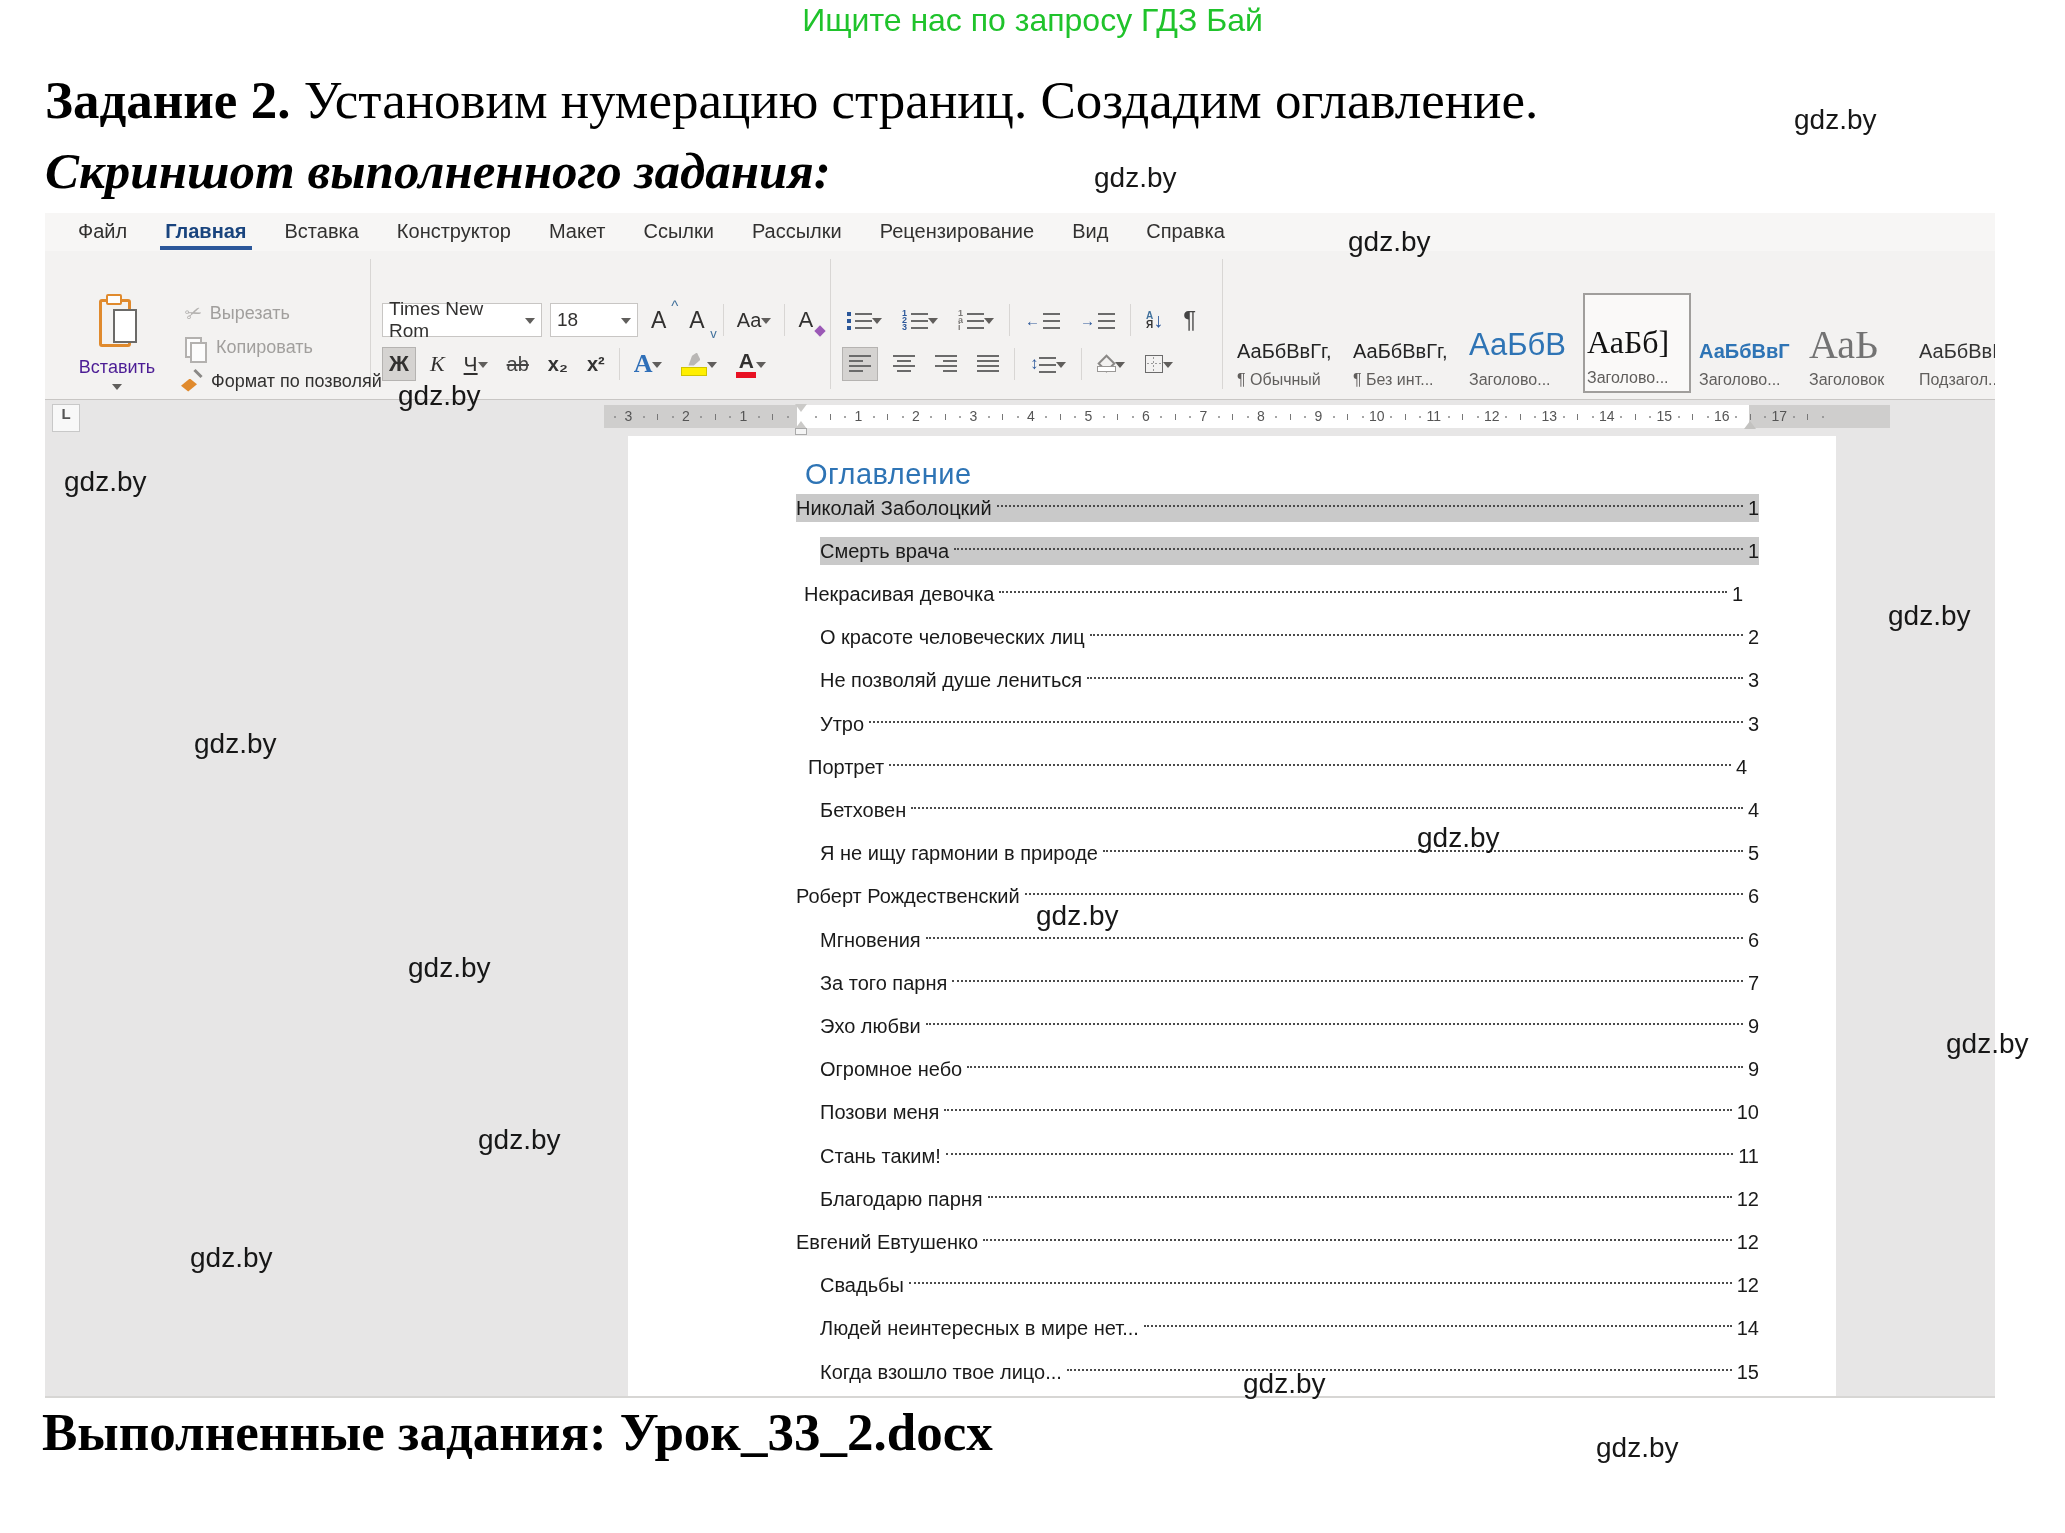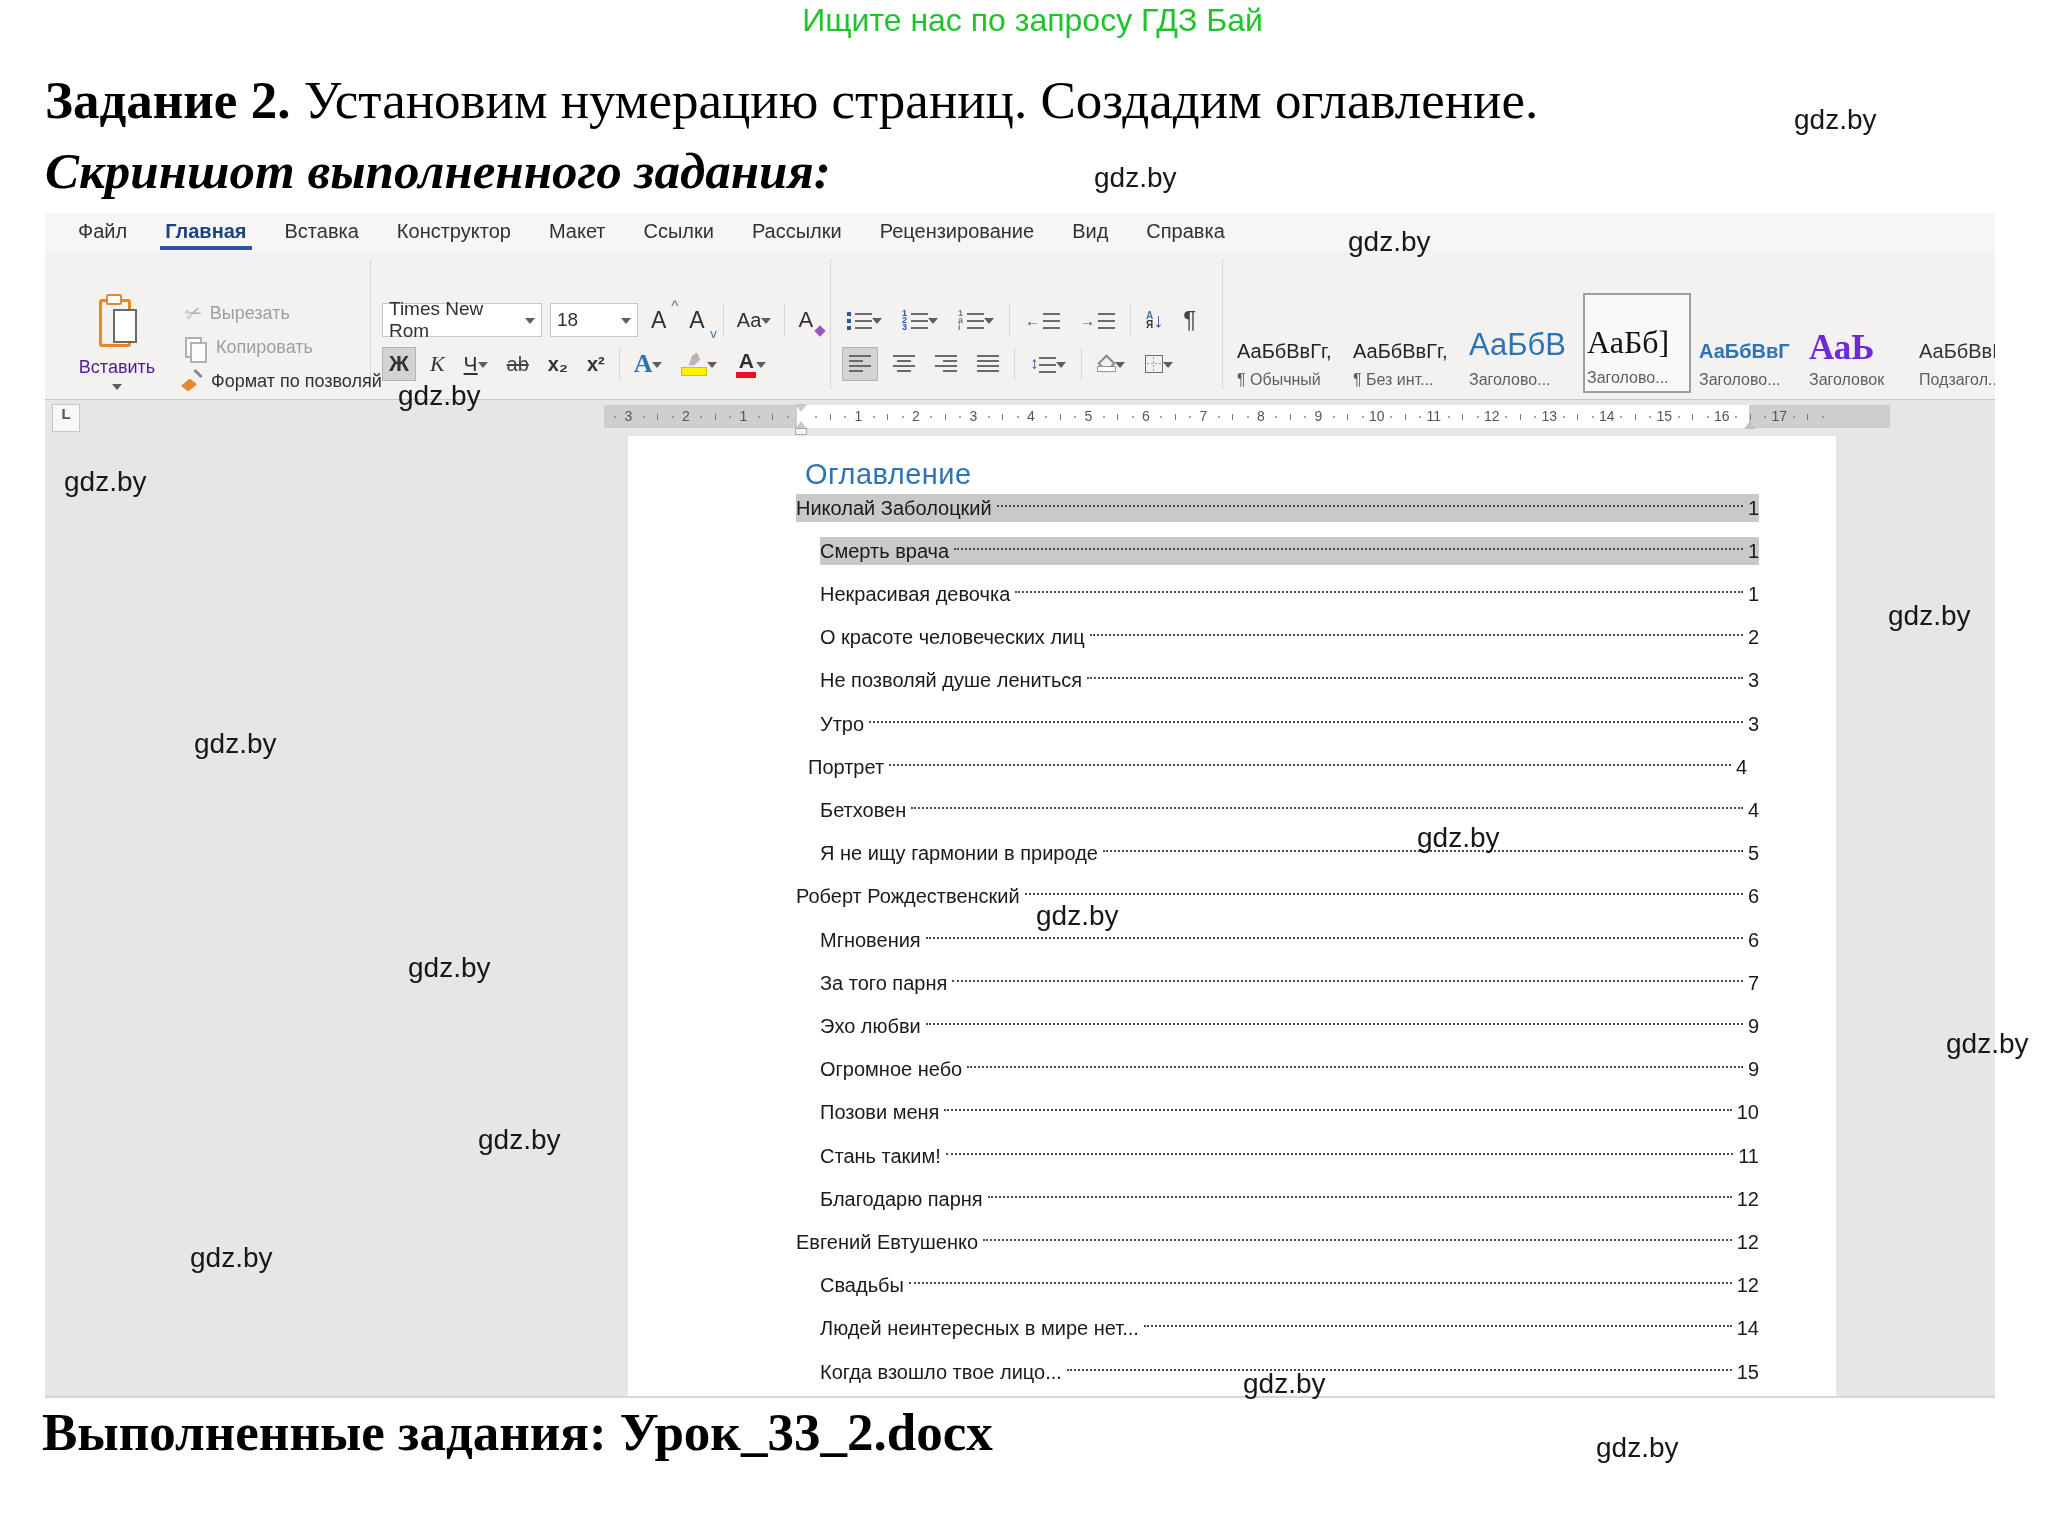--- a/index.html
+++ b/index.html
@@ -128,21 +128,21 @@
   
   .stylecard{position:absolute;top:42px;width:108px;height:100px;display:flex;flex-direction:column;
     align-items:flex-start;justify-content:flex-end;padding:4px 2px;box-sizing:border-box;cursor:default;}
   .stylecard.selected{border:2px solid #a09e9c;background:#faf9f8;}
   .stylecard .sample{white-space:nowrap;}
   .stylecard .sname{font-size:16px;color:#605e5c;margin-top:8px;white-space:nowrap;}
   .smp-normal{font-size:20px;color:#242424;}
   .smp-h1{font-size:31px;font-weight:300;color:var(--title-blue);}
   .smp-h2{font-size:32px;color:#111;font-family:"Liberation Serif",serif;}
   .smp-h3{font-size:20px;font-weight:700;color:var(--title-blue);}
-  .smp-title{font-size:35px;color:#6d28d9;font-family:"Liberation Serif",serif;line-height:0.9;font-weight:bold;}
+  .smp-title{font-size:40px;color:#737373;font-family:"Liberation Serif",serif;line-height:0.9;}
   .smp-sub{font-size:20px;color:#333;}
   
   .docarea{position:absolute;left:0;top:187px;width:1950px;height:996px;background:#e7e6e6;overflow:hidden;}
   .tabsel{position:absolute;left:7px;top:4px;width:28px;height:28px;background:#f8f8f8;
     border:1px solid #c8c8c8;box-sizing:border-box;font-size:15px;color:#555;
     display:flex;align-items:flex-start;justify-content:center;font-weight:700;}
   .rulerbar{position:absolute;left:559px;top:5px;width:1286px;height:23px;background:#fff;overflow:visible;}
   .rulerbar .margin{position:absolute;top:0;height:23px;background:#cfcecd;}
   .rnum{position:absolute;top:3px;width:14px;text-align:center;font-size:14px;color:#555;}
   .rtick{position:absolute;top:9px;width:1px;height:6px;background:#777;}
@@ -487,21 +487,21 @@
             <div class="tocrow hl" style="left: 168px; top: 58px; width: 963px;">
               <span class="t">Николай Заболоцкий</span>
               <span class="leader"></span>
               <span class="pg">1</span>
             </div>
             <div class="tocrow hl" style="left: 192px; top: 101.2px; width: 939px;">
               <span class="t">Смерть врача</span>
               <span class="leader"></span>
               <span class="pg">1</span>
             </div>
-            <div class="tocrow" style="left: 192px; top: 144.4px; width: 939px;">
+            <div class="tocrow" style="left: 176px; top: 144.4px; width: 939px;">
               <span class="t">Некрасивая девочка</span>
               <span class="leader"></span>
               <span class="pg">1</span>
             </div>
             <div class="tocrow" style="left: 192px; top: 187.6px; width: 939px;">
               <span class="t">О красоте человеческих лиц</span>
               <span class="leader"></span>
               <span class="pg">2</span>
             </div>
             <div class="tocrow" style="left: 192px; top: 230.8px; width: 939px;">

